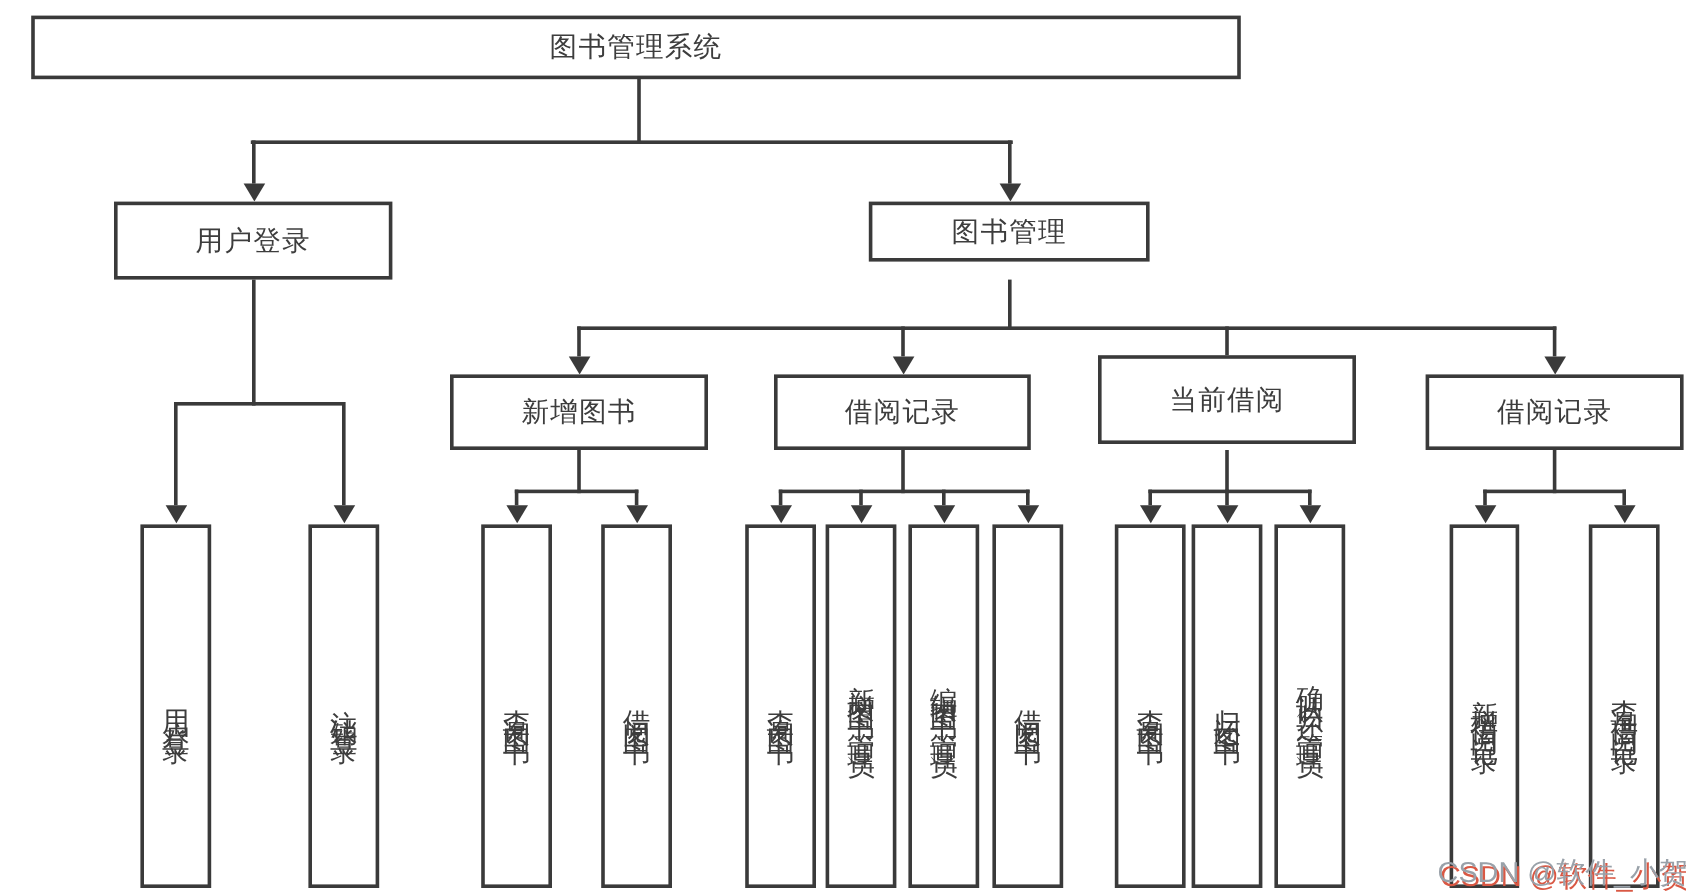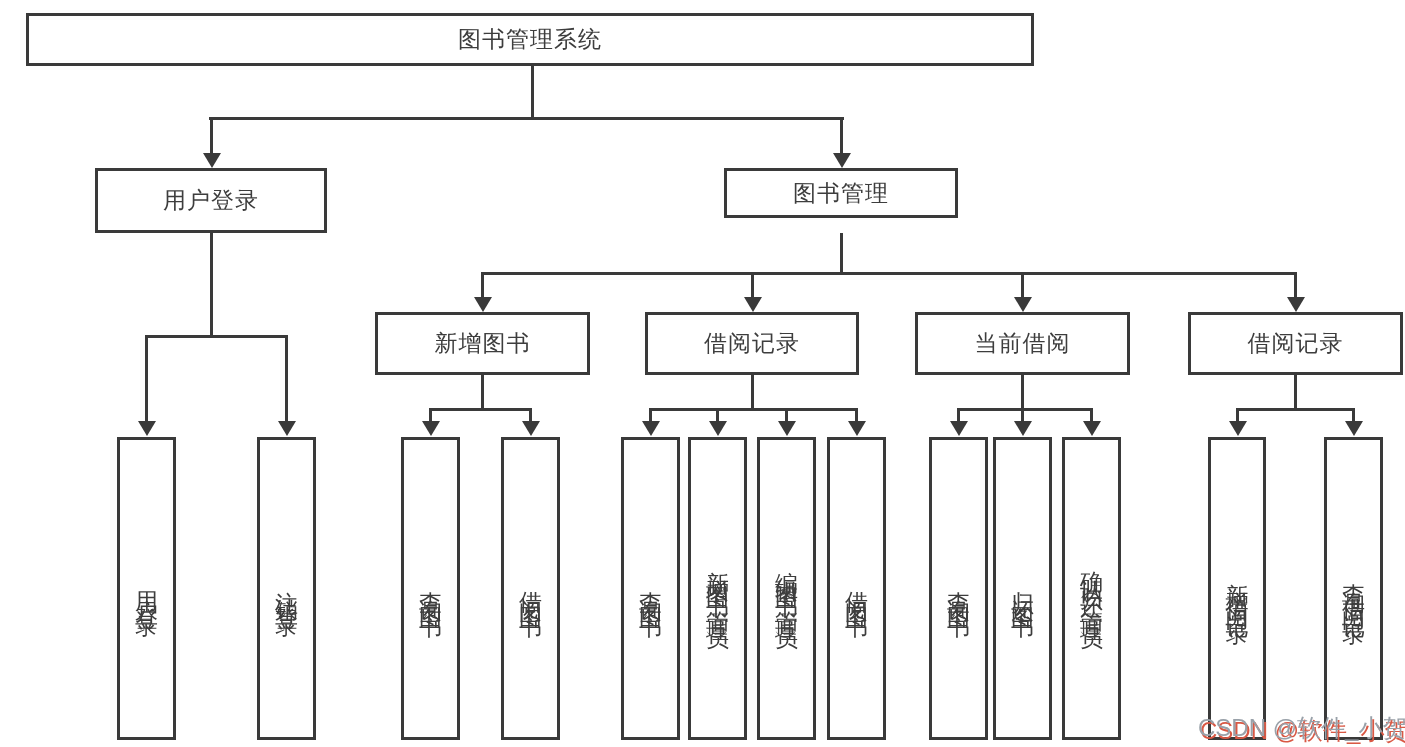--- a/index.html
+++ b/index.html
@@ -87,21 +87,21 @@
 
   <div class="v" style="left:828px;top:233px;height:41px"></div>
   <div class="h" style="left:469px;top:272px;width:816px"></div>
   <div class="a" style="left:469px;top:272px;height:25px"></div>
   <div class="a" style="left:739px;top:272px;height:25px"></div>
   <div class="a" style="left:1009px;top:272px;height:25px"></div>
   <div class="a" style="left:1282px;top:272px;height:25px"></div>
 
   <div class="node" style="left:363px;top:312px;width:215px;height:63px">新增图书</div>
   <div class="node" style="left:633px;top:312px;width:214px;height:63px">借阅记录</div>
-  <div class="node" style="left:903px;top:312px;width:215px;height:63px">当前借阅</div>
+  <div class="node" style="left:903px;top:296px;width:215px;height:74px">当前借阅</div>
   <div class="node" style="left:1176px;top:312px;width:215px;height:63px">借阅记录</div>
 
   <div class="v" style="left:469px;top:375px;height:36px"></div>
   <div class="v" style="left:739px;top:375px;height:36px"></div>
   <div class="v" style="left:1009px;top:375px;height:36px"></div>
   <div class="v" style="left:1282px;top:375px;height:36px"></div>
 
   <div class="h" style="left:417px;top:408px;width:103px"></div>
   <div class="h" style="left:637px;top:408px;width:209px"></div>
   <div class="h" style="left:945px;top:408px;width:136px"></div>

